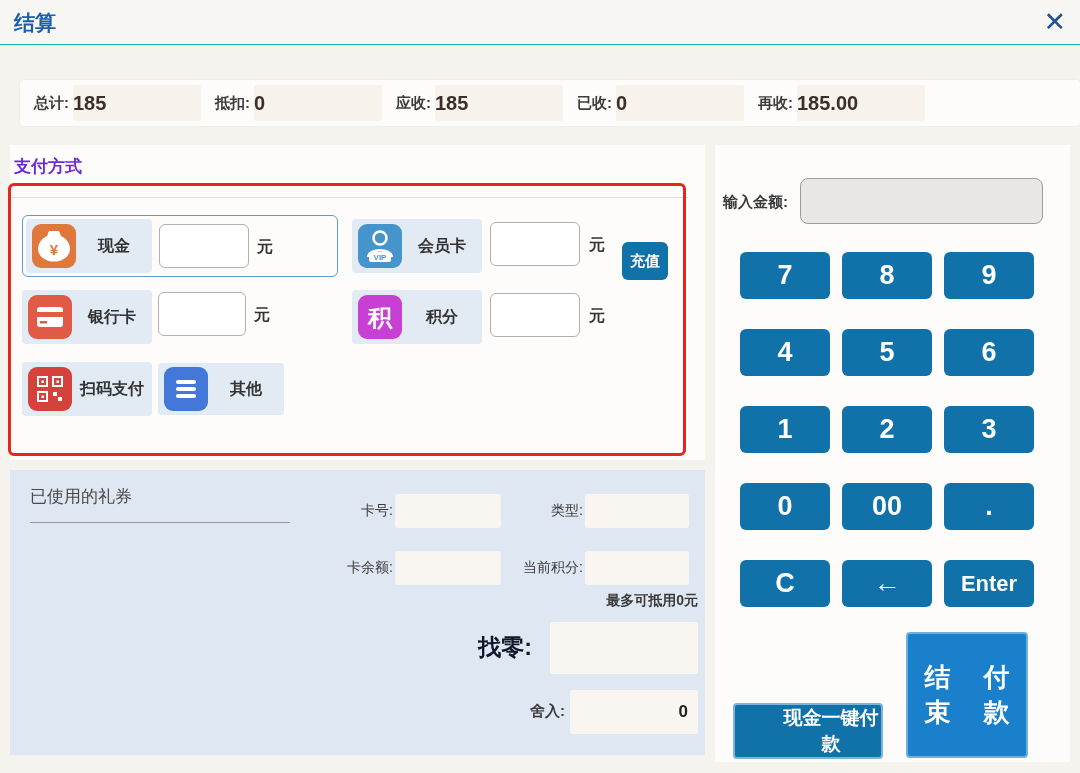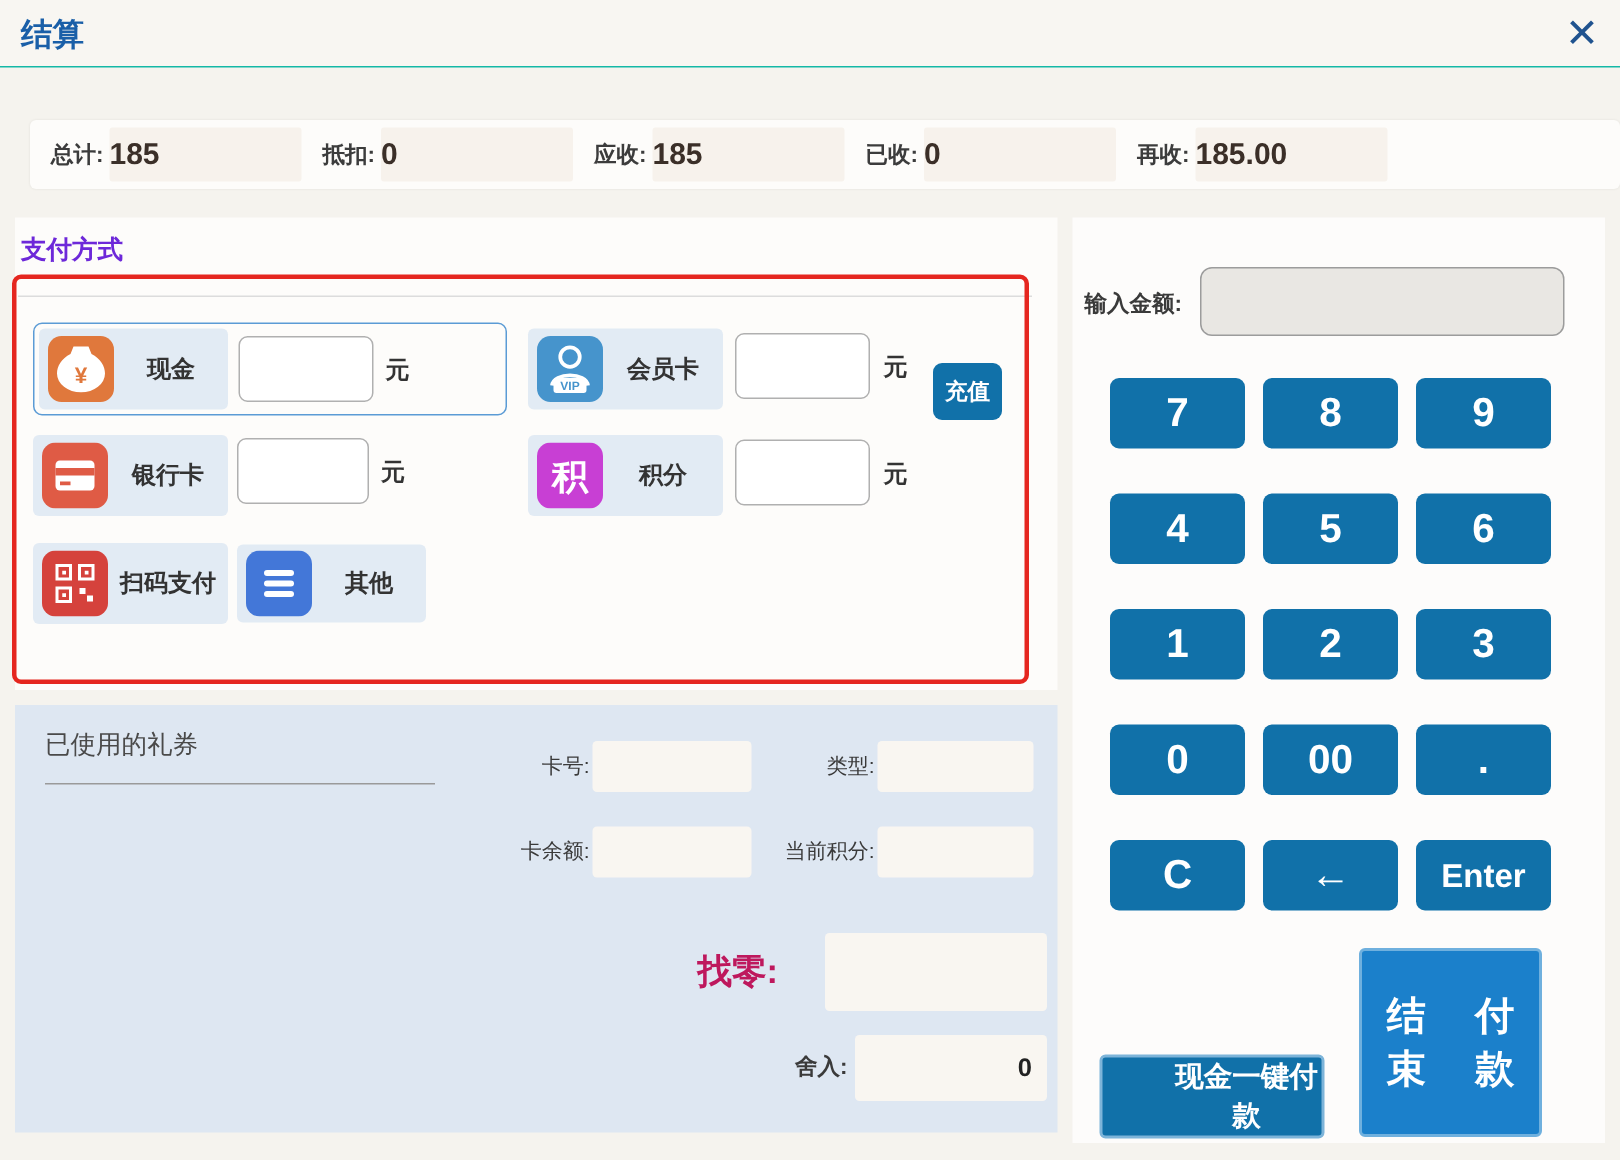--- a/index.html
+++ b/index.html
@@ -52,22 +52,22 @@
     background:#dee7f2; }
   .gift-title { position:absolute; left:20px; top:15px; font-size:17px; color:#4a4a4a; }
   .gift-underline { position:absolute; left:20px; top:52px; width:260px; height:1px; background:#9a9a9a; }
 
   .ci-label { position:absolute; font-size:14px; font-weight:normal; color:#3a3a3a; text-align:right; }
   .ci-box { position:absolute; background:#f9f6f1; border-radius:3px; }
 
   .note { position:absolute; left:500px; top:122px; width:188px; text-align:right;
     font-size:14px; font-weight:bold; color:#3a3a3a; }
 
-  .change-label { position:absolute; left:455px; top:162px; width:80px; text-align:left;
-    font-size:23px; font-weight:bold; color:#be185d; }
+  .change-label { position:absolute; left:455px; top:162px; width:80px; text-align:center;
+    font-size:23px; font-weight:bold; color:#0f172a; }
   .change-box { position:absolute; left:540px; top:152px; width:148px; height:52px;
     background:#f9f6f1; border-radius:3px; }
   .round-label { position:absolute; left:480px; top:232px; width:75px; text-align:right;
     font-size:15px; font-weight:bold; color:#3a3a3a; }
   .round-box { position:absolute; left:560px; top:220px; width:128px; height:44px;
     background:#f9f6f1; border-radius:3px; font-size:17px; font-weight:bold; color:#222;
     text-align:right; line-height:44px; padding-right:10px; }
 
   
   .num-panel { position:absolute; left:715px; top:145px; width:355px; height:617px;
@@ -215,20 +215,21 @@
 
   <div class="ci-label" style="left:490px; top:32px; width:83px;">类型:</div>
   <div class="ci-box" style="left:575px; top:24px; width:104px; height:34px;"></div>
 
   <div class="ci-label" style="left:290px; top:89px; width:93px;">卡余额:</div>
   <div class="ci-box" style="left:385px; top:81px; width:106px; height:34px;"></div>
 
   <div class="ci-label" style="left:468px; top:89px; width:105px;">当前积分:</div>
   <div class="ci-box" style="left:575px; top:81px; width:104px; height:34px;"></div>
 
+  <div class="note">最多可抵用0元</div>
 
   <div class="change-label">找零:</div>
   <div class="change-box"></div>
 
   <div class="round-label">舍入:</div>
   <div class="round-box">0</div>
 </div>
 
 <div class="num-panel">
   <div class="amount-label">输入金额:</div>

